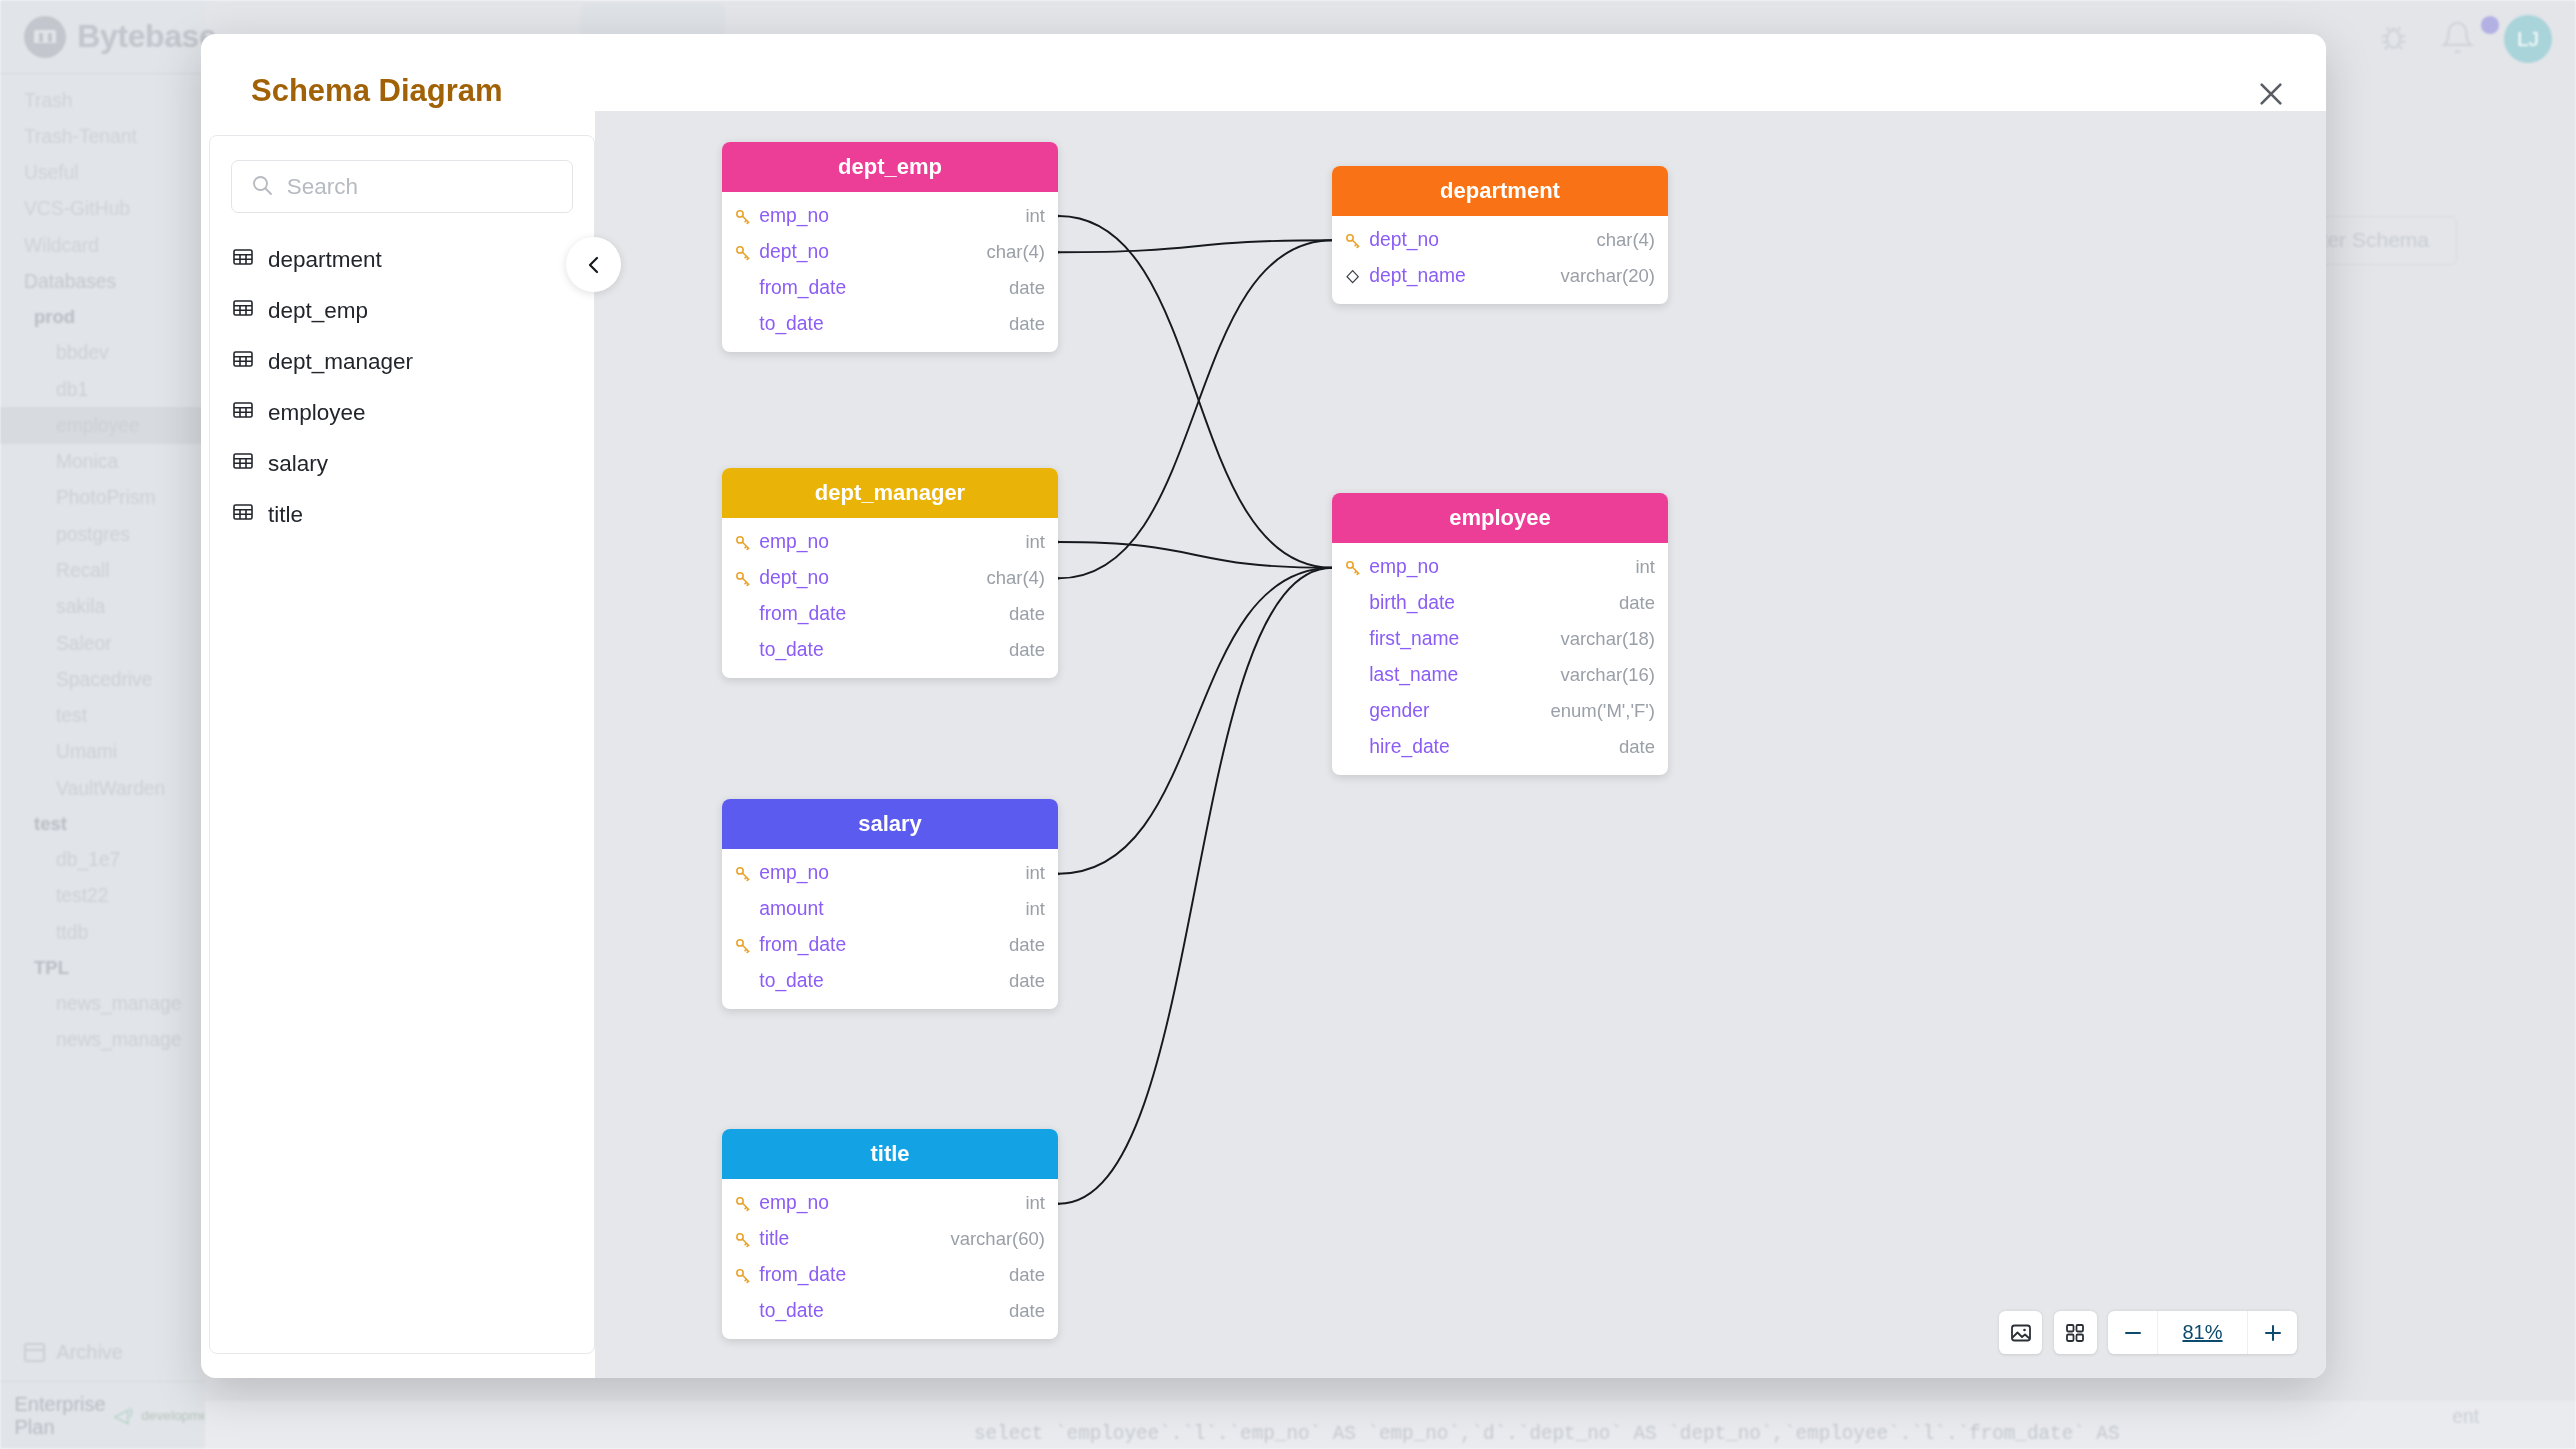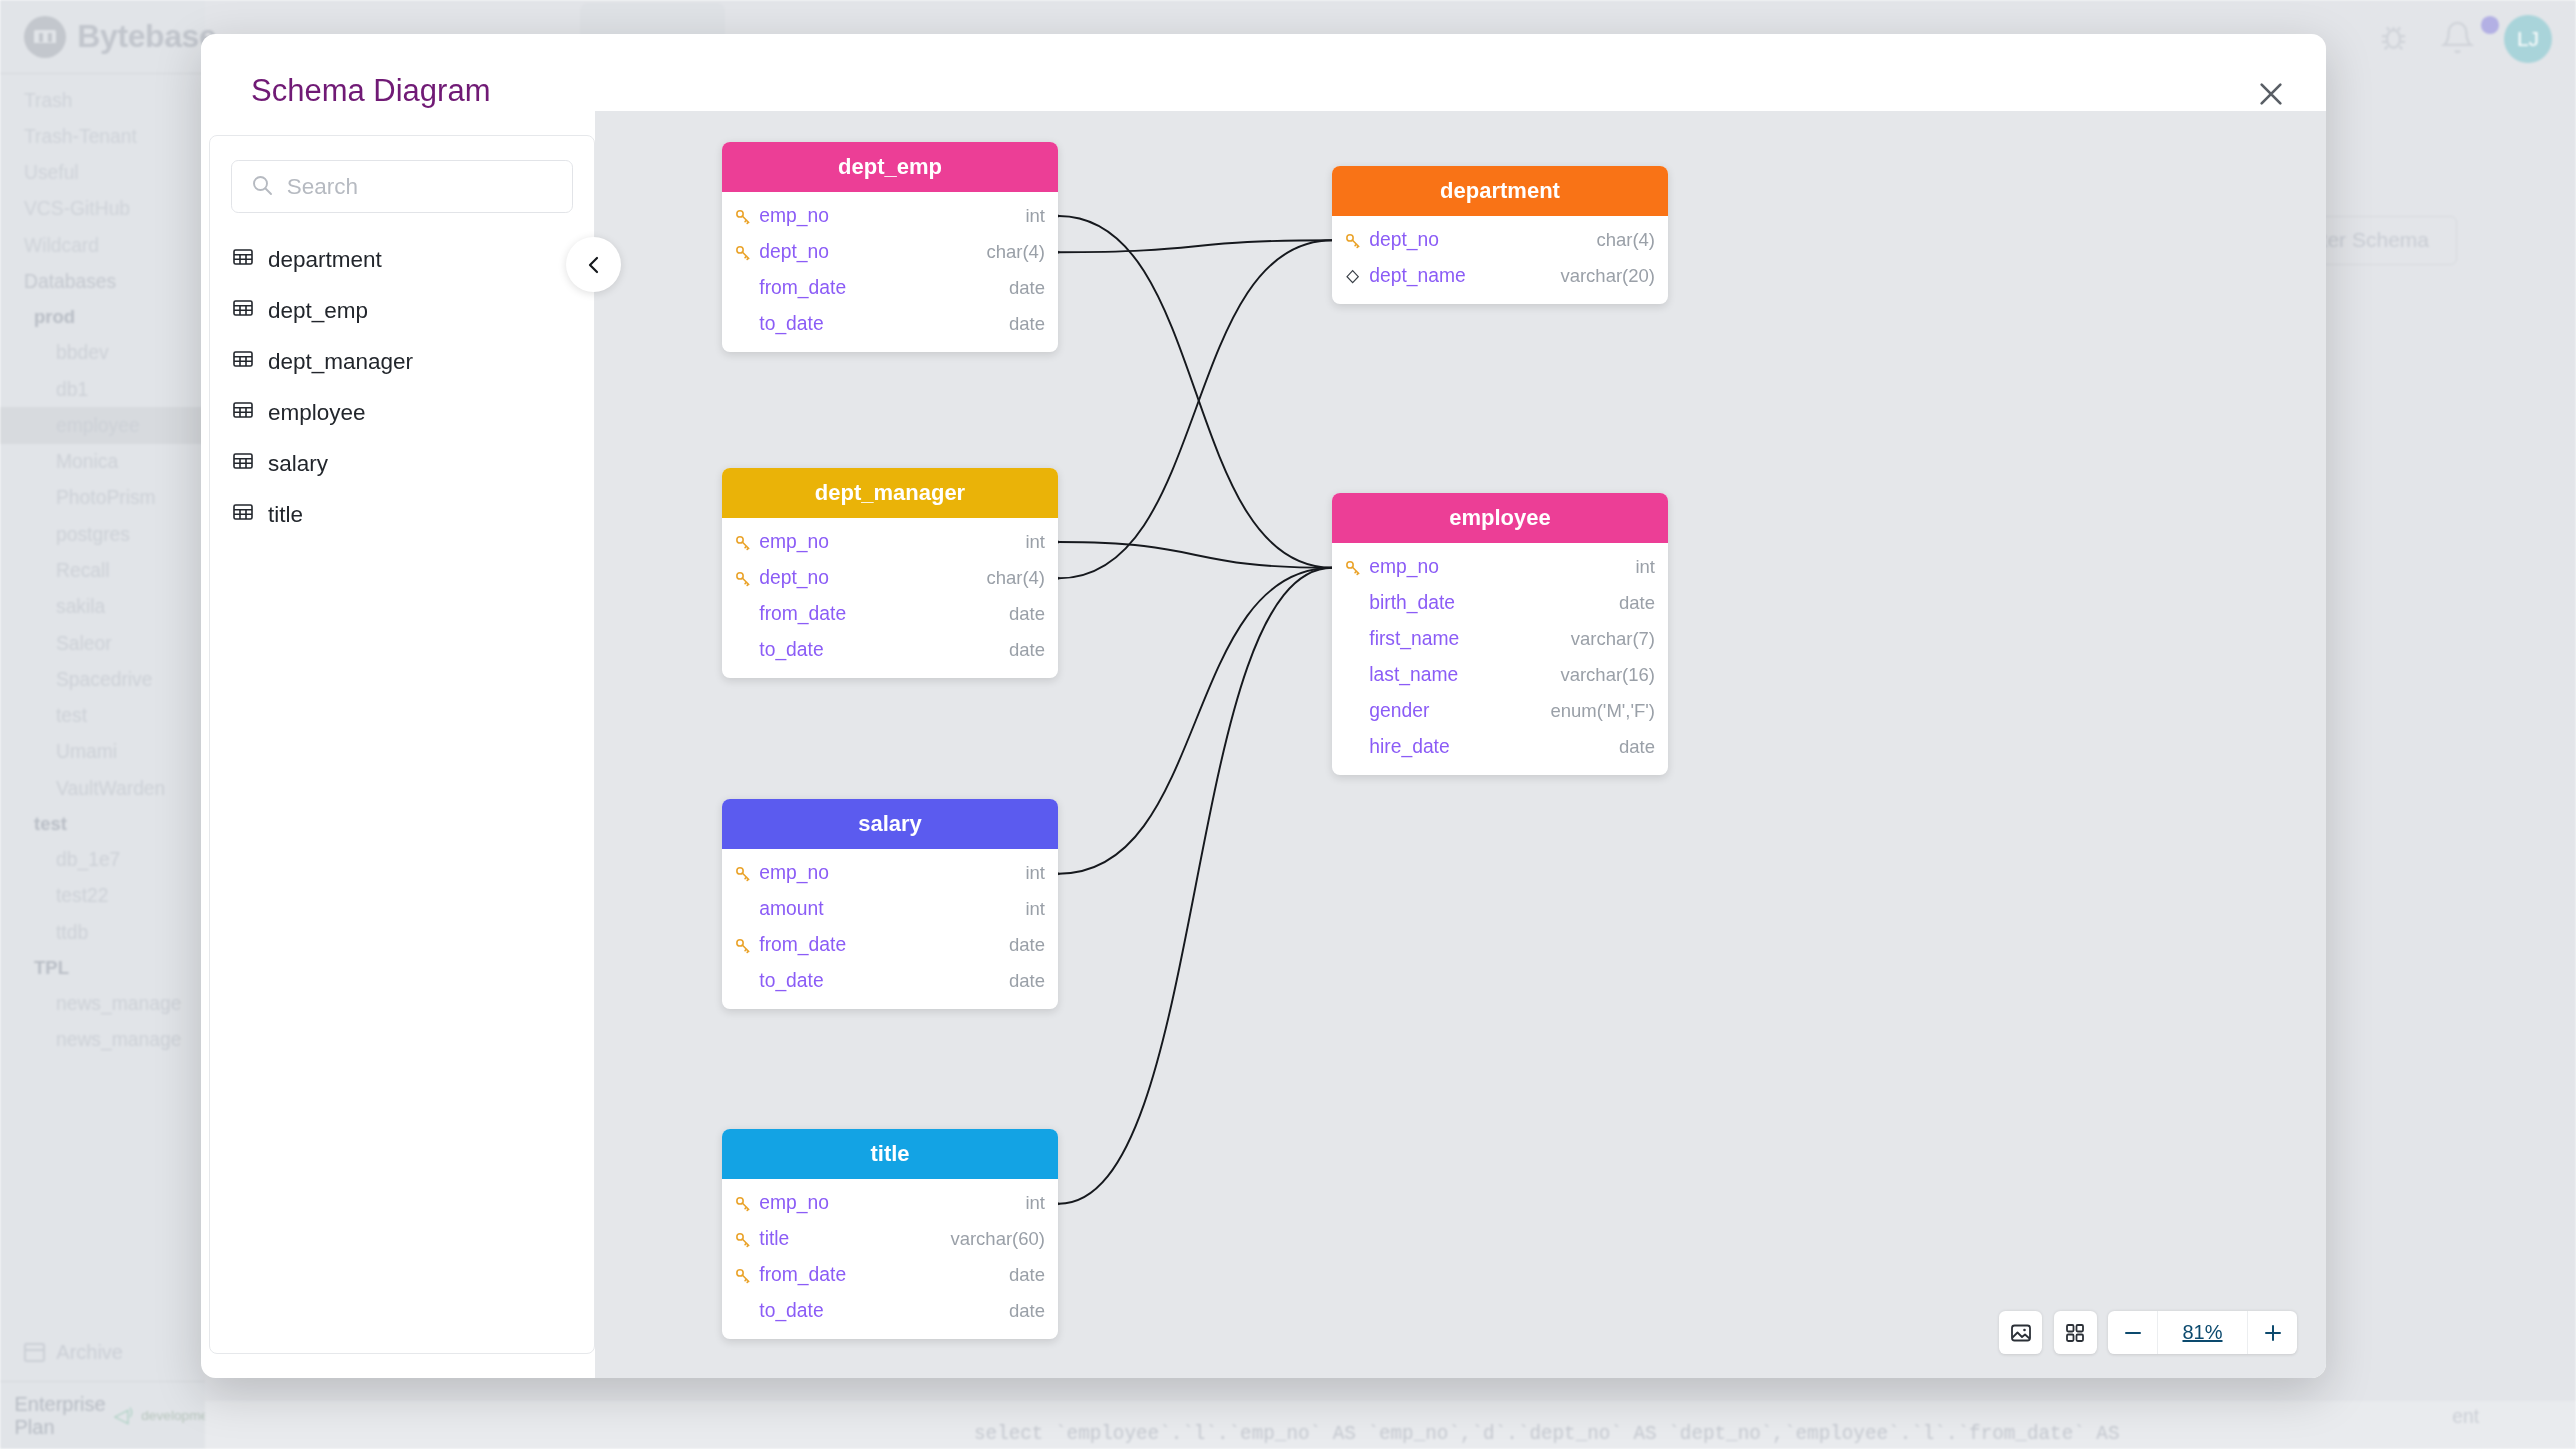--- a/index.html
+++ b/index.html
@@ -120,21 +120,21 @@
     background: #ffffff;
     border-radius: 14.5px;
     box-shadow: 0 14.5px 48px rgba(0,0,0,.18);
     overflow: hidden;
   }
   #modal-header {
     height: 77px; position: relative;
   }
   #modal-title {
     position: absolute; left: 50px; top: 39px;
-    font-size: 31px; font-weight: 400; color: #701a75;
+    font-size: 31px; font-weight: 700; color: #a16207;
   }
   #modal-close {
     position: absolute; right: 34px; top: 39px;
     width: 42px; height: 42px;
     display: flex; align-items: center; justify-content: center;
     cursor: pointer; color: #5a5f66;
   }
   #modal-body {
     position: absolute; left: 0; top: 77px; right: 0; bottom: 0;
     display: flex;
@@ -520,21 +520,21 @@
                 <span class="col-type">int</span>
               </div>
               <div class="col-row">
                 <span class="col-key"></span>
                 <span class="col-name">birth_date</span>
                 <span class="col-type">date</span>
               </div>
               <div class="col-row">
                 <span class="col-key"></span>
                 <span class="col-name">first_name</span>
-                <span class="col-type">varchar(7)</span>
+                <span class="col-type">varchar(18)</span>
               </div>
               <div class="col-row">
                 <span class="col-key"></span>
                 <span class="col-name">last_name</span>
                 <span class="col-type">varchar(16)</span>
               </div>
               <div class="col-row">
                 <span class="col-key"></span>
                 <span class="col-name">gender</span>
                 <span class="col-type">enum('M','F')</span>

